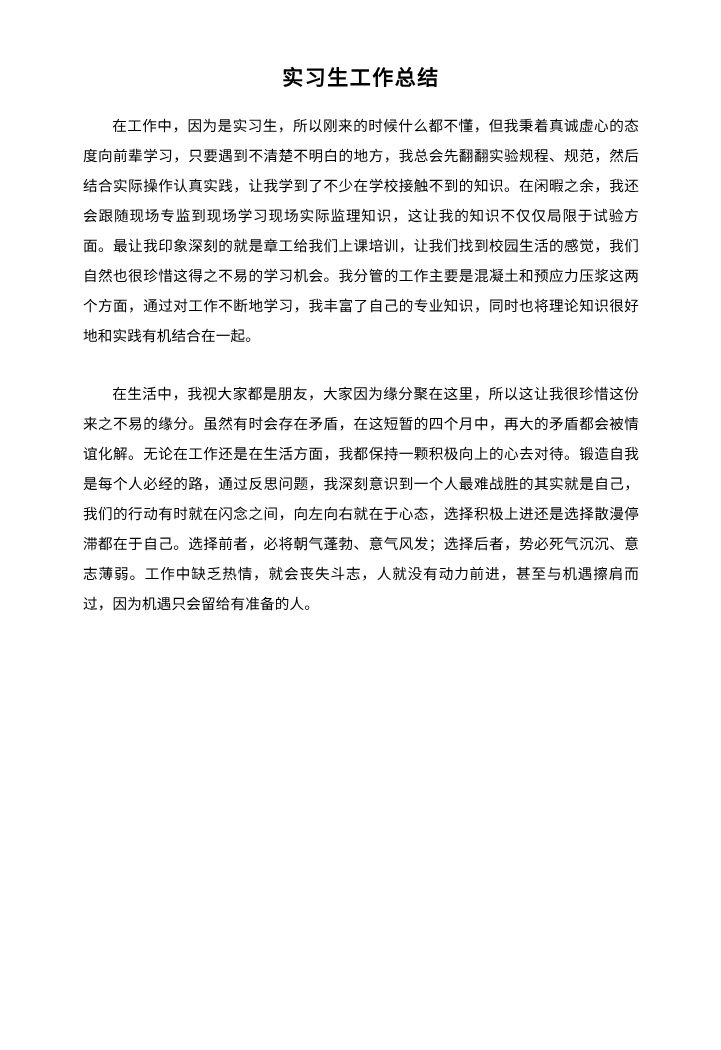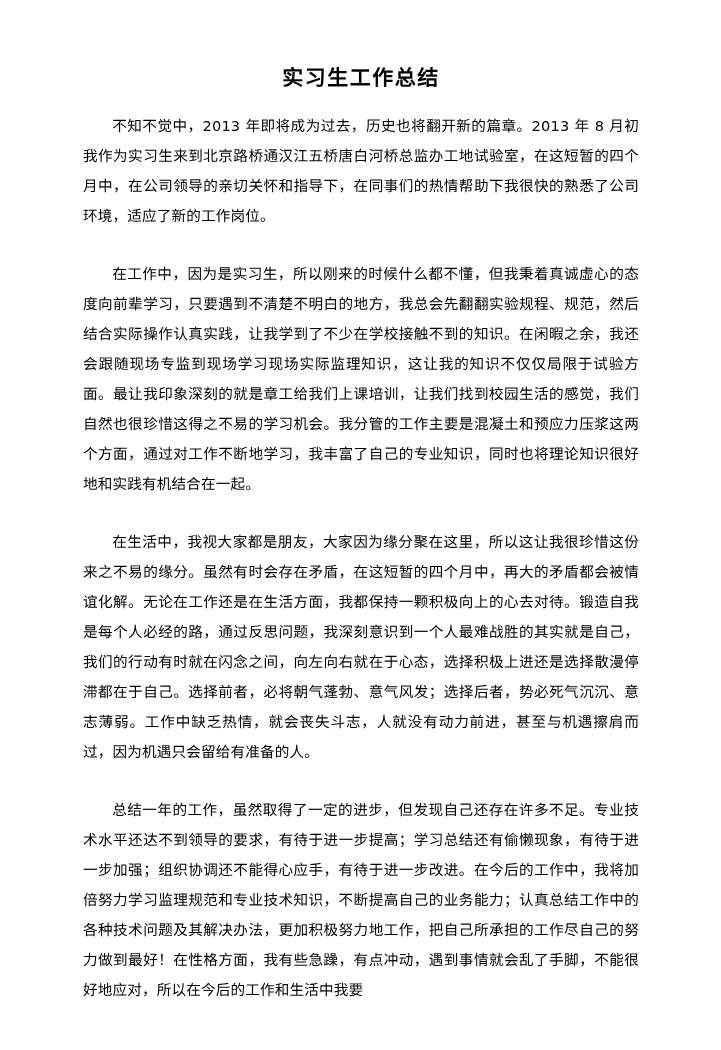--- a/index.html
+++ b/index.html
@@ -61,20 +61,18 @@
 </style>
 </head>
 <body>
 
 <div class="page">
   <div class="doc-body">
 
     <h1 class="doc-title">实习生工作总结</h1>
 
     <div class="paragraphs">
-      <p class="para">不知不觉中，2013 年即将成为过去，历史也将翻开新的篇章。2013 年 8 月初我作为实习生来到北京路桥通汉江五桥唐白河桥总监办工地试验室，在这短暂的四个月中，在公司领导的亲切关怀和指导下，在同事们的热情帮助下我很快的熟悉了公司环境，适应了新的工作岗位。</p>
       <p class="para">在工作中，因为是实习生，所以刚来的时候什么都不懂，但我秉着真诚虚心的态度向前辈学习，只要遇到不清楚不明白的地方，我总会先翻翻实验规程、规范，然后结合实际操作认真实践，让我学到了不少在学校接触不到的知识。在闲暇之余，我还会跟随现场专监到现场学习现场实际监理知识，这让我的知识不仅仅局限于试验方面。最让我印象深刻的就是章工给我们上课培训，让我们找到校园生活的感觉，我们自然也很珍惜这得之不易的学习机会。我分管的工作主要是混凝土和预应力压浆这两个方面，通过对工作不断地学习，我丰富了自己的专业知识，同时也将理论知识很好地和实践有机结合在一起。</p>
       <p class="para">在生活中，我视大家都是朋友，大家因为缘分聚在这里，所以这让我很珍惜这份来之不易的缘分。虽然有时会存在矛盾，在这短暂的四个月中，再大的矛盾都会被情谊化解。无论在工作还是在生活方面，我都保持一颗积极向上的心去对待。锻造自我是每个人必经的路，通过反思问题，我深刻意识到一个人最难战胜的其实就是自己，我们的行动有时就在闪念之间，向左向右就在于心态，选择积极上进还是选择散漫停滞都在于自己。选择前者，必将朝气蓬勃、意气风发；选择后者，势必死气沉沉、意志薄弱。工作中缺乏热情，就会丧失斗志，人就没有动力前进，甚至与机遇擦肩而过，因为机遇只会留给有准备的人。</p>
-      <p class="para">总结一年的工作，虽然取得了一定的进步，但发现自己还存在许多不足。专业技术水平还达不到领导的要求，有待于进一步提高；学习总结还有偷懒现象，有待于进一步加强；组织协调还不能得心应手，有待于进一步改进。在今后的工作中，我将加倍努力学习监理规范和专业技术知识，不断提高自己的业务能力；认真总结工作中的各种技术问题及其解决办法，更加积极努力地工作，把自己所承担的工作尽自己的努力做到最好！在性格方面，我有些急躁，有点冲动，遇到事情就会乱了手脚，不能很好地应对，所以在今后的工作和生活中我要</p>
     </div>
 
   </div>
 </div>
 
 </body></html>

